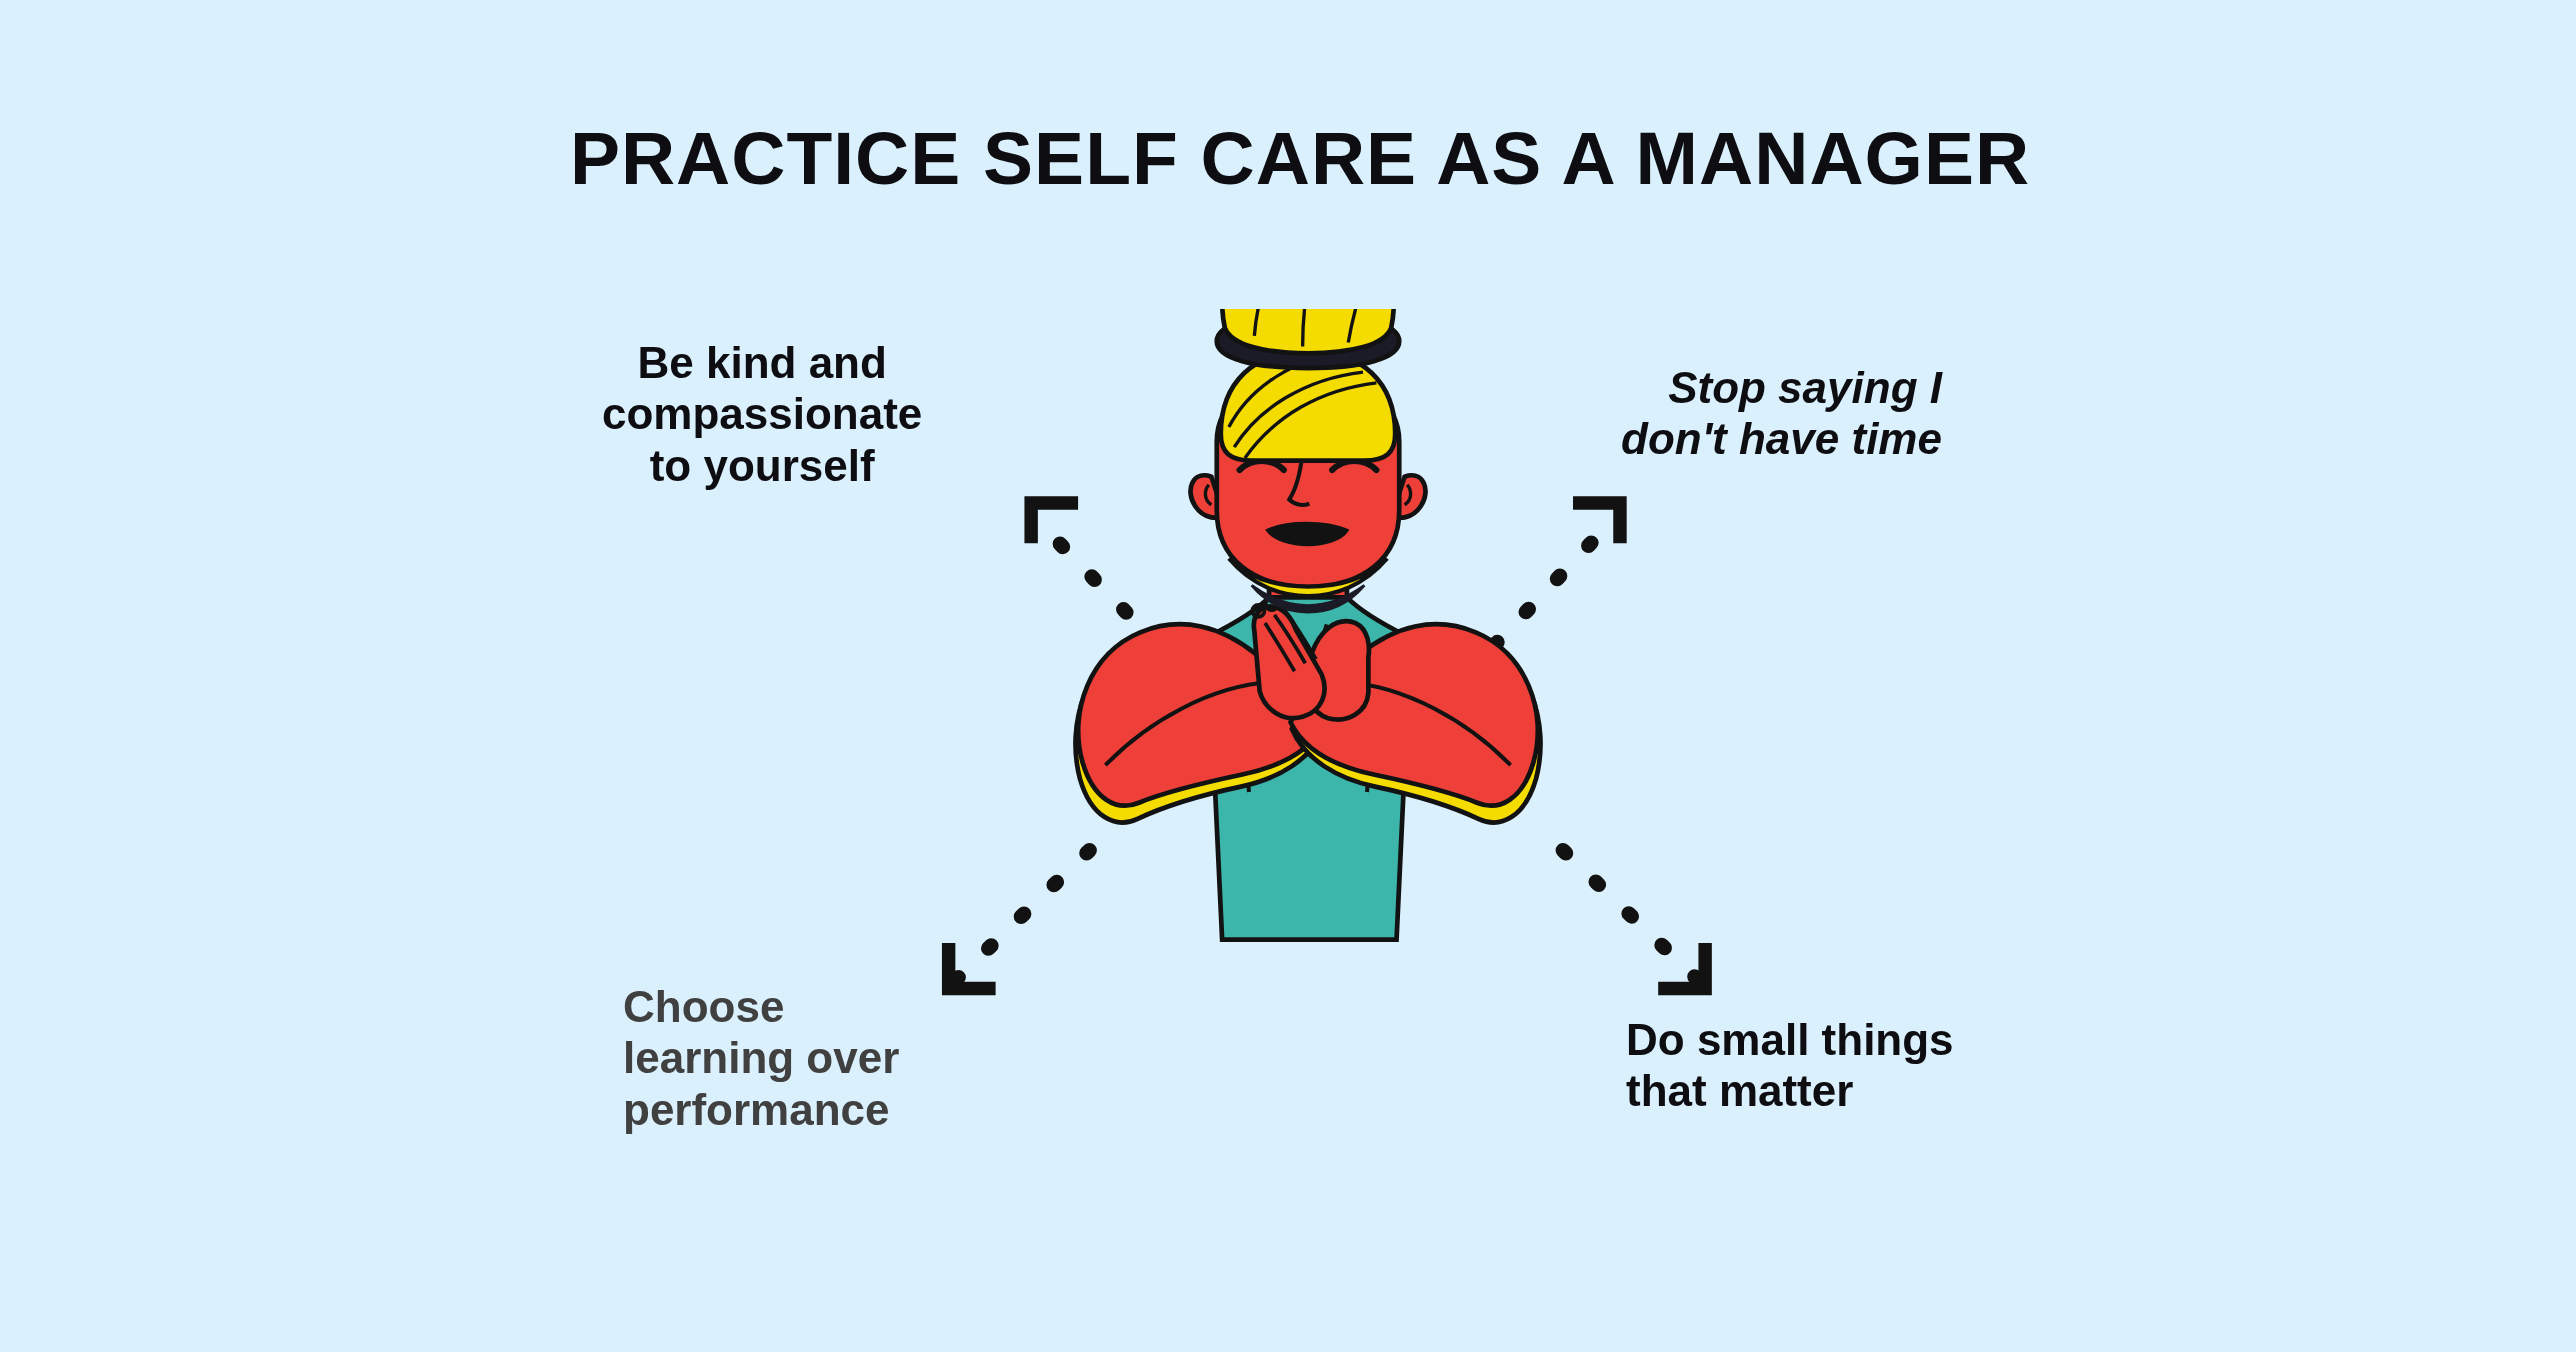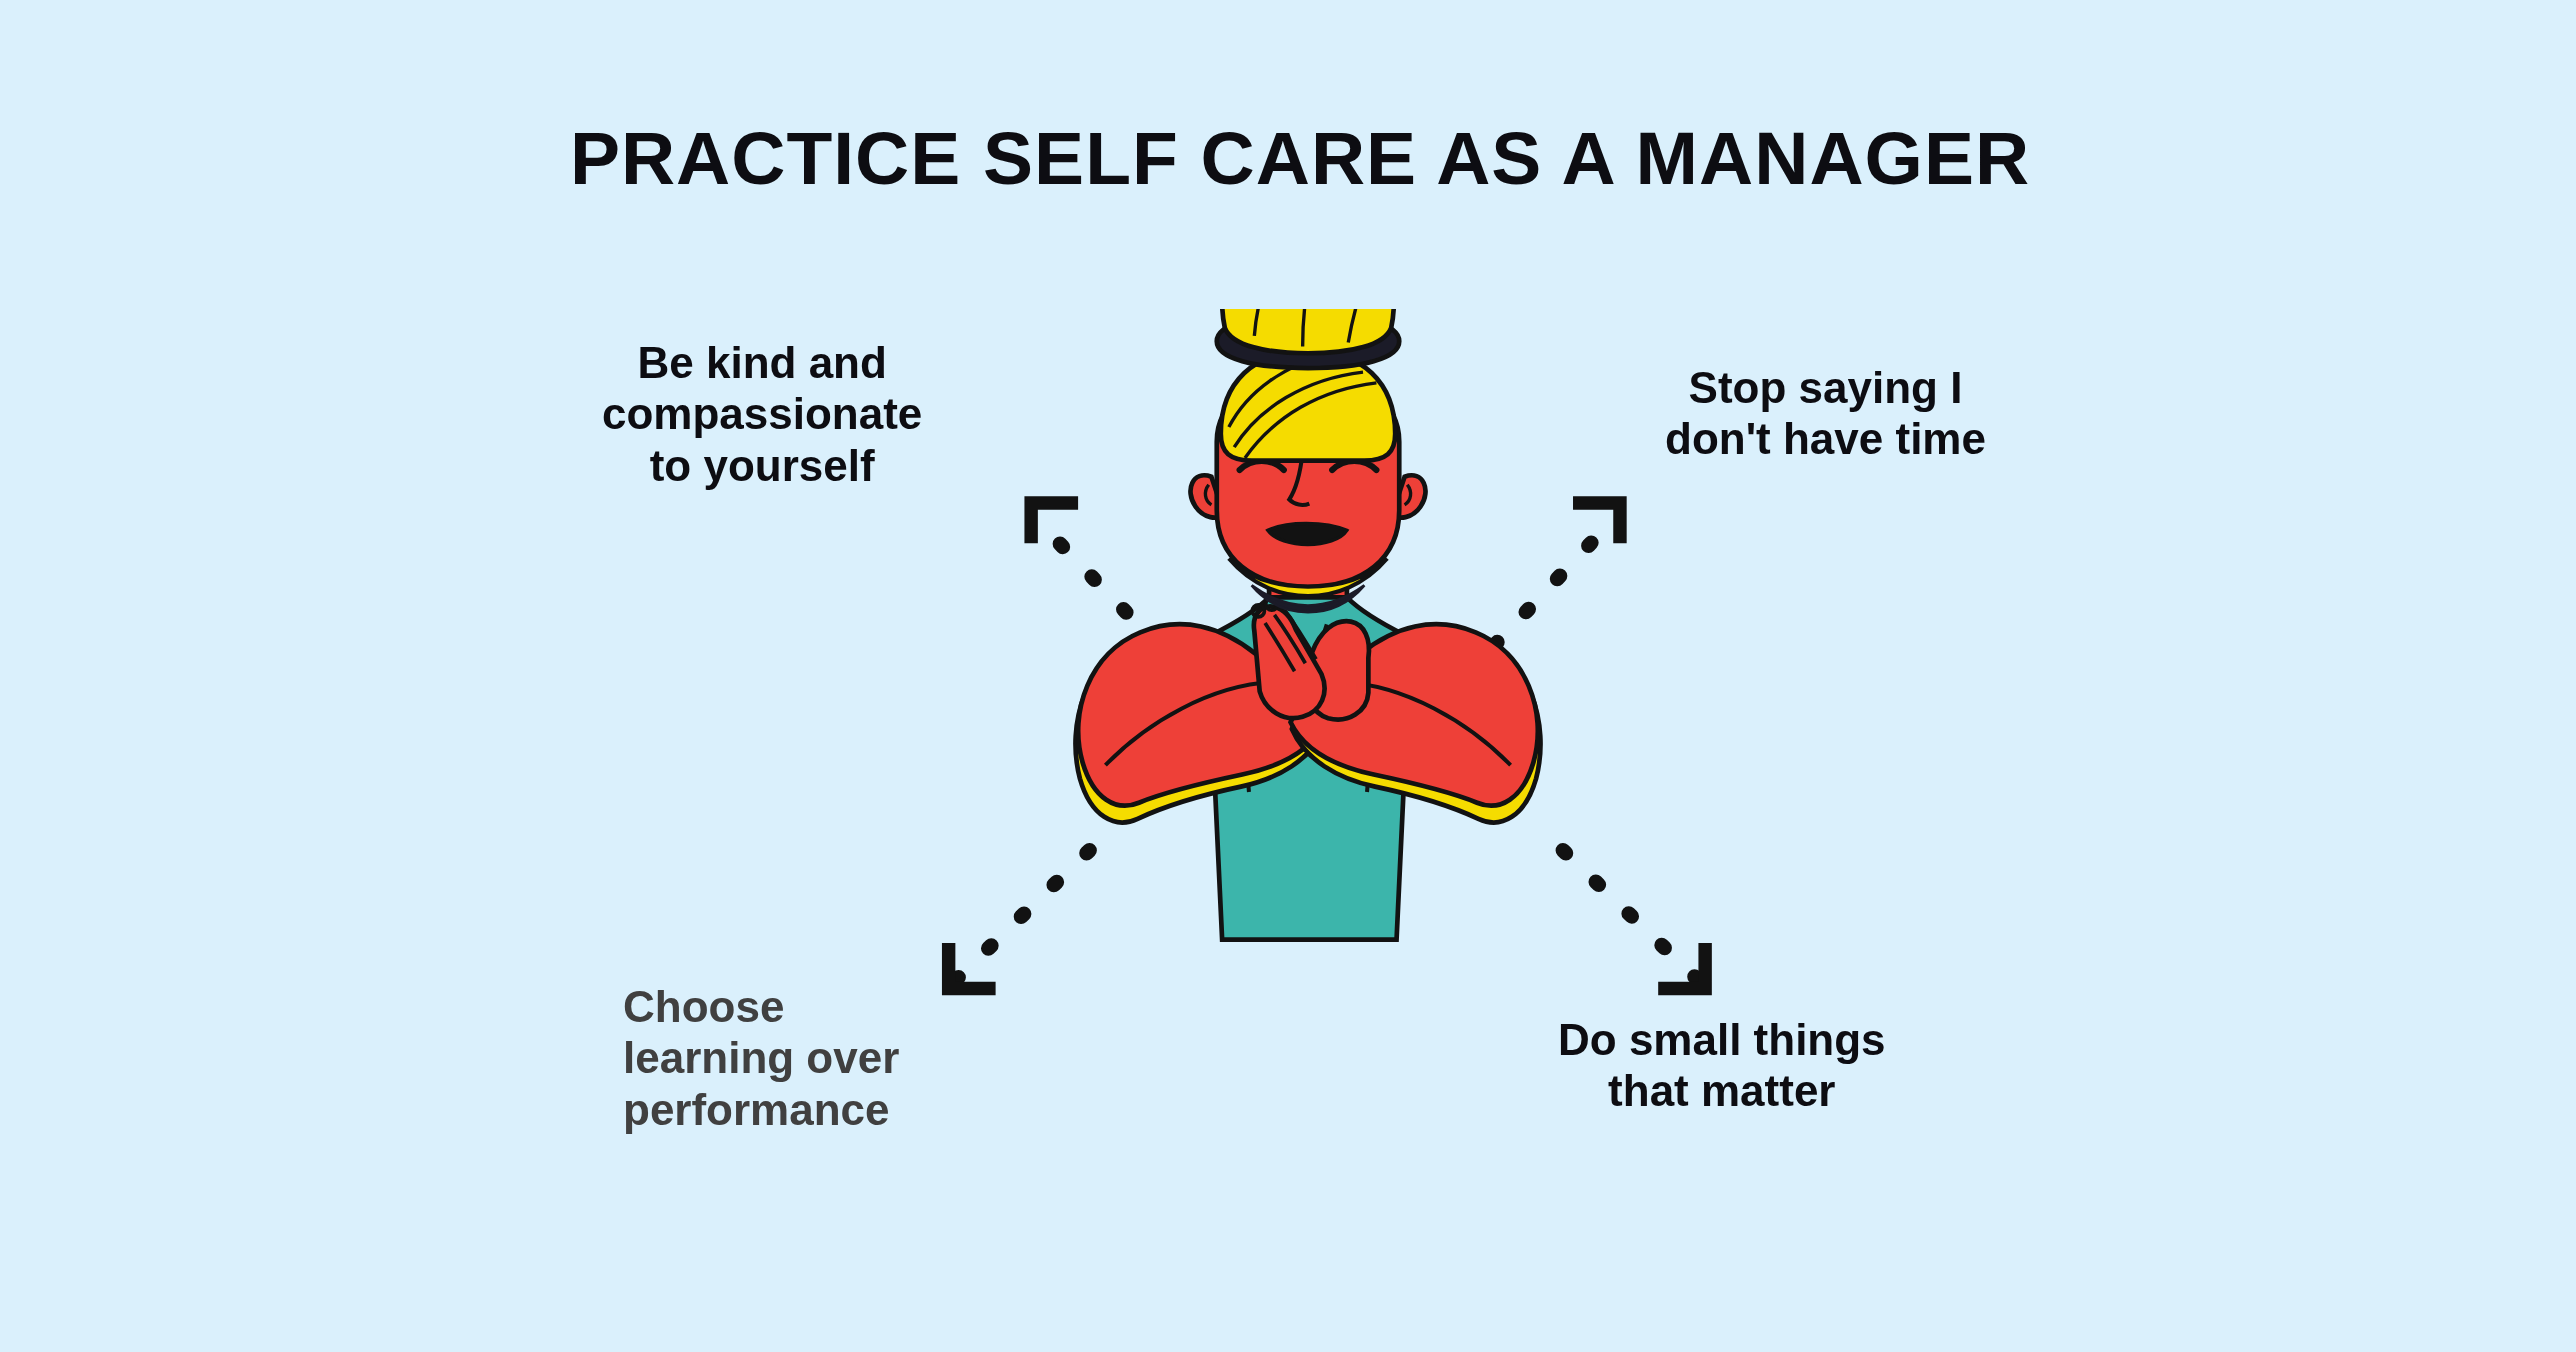--- a/index.html
+++ b/index.html
@@ -43,23 +43,23 @@
   .callout {
     position: absolute;
     font-family: "Liberation Sans", sans-serif;
     font-weight: bold;
     font-size: 44px;
     line-height: 1.17;
     color: #0d0d12;
     white-space: pre-line;
   }
   #label-tl { left: 602px;  top: 337px;  text-align: left; }
-  #label-tr { left: 1665px; top: 362px;  text-align: center; }
+  #label-tr { left: 1621px; top: 362px;  text-align: right; font-style: italic; }
   #label-bl { left: 623px;  top: 981px; text-align: left; }
-  #label-br { left: 1558px; top: 1014px; text-align: center; }
+  #label-br { left: 1626px; top: 1014px; text-align: left; }
 
   
   #arrows {
     position: absolute;
     left: 0; top: 0;
     width: 2576px;
     height: 1352px;
     pointer-events: none;
   }
 

